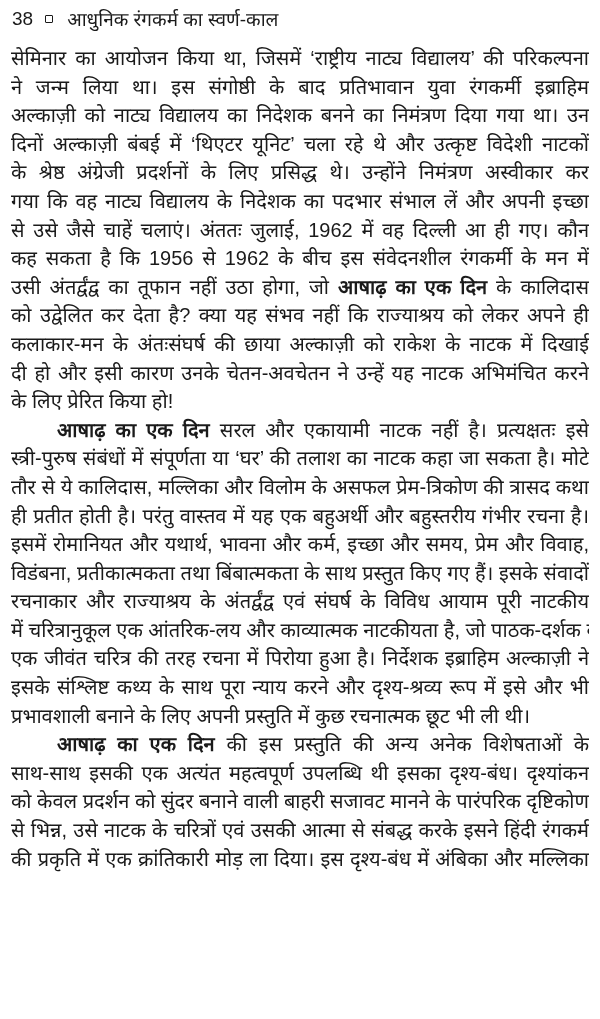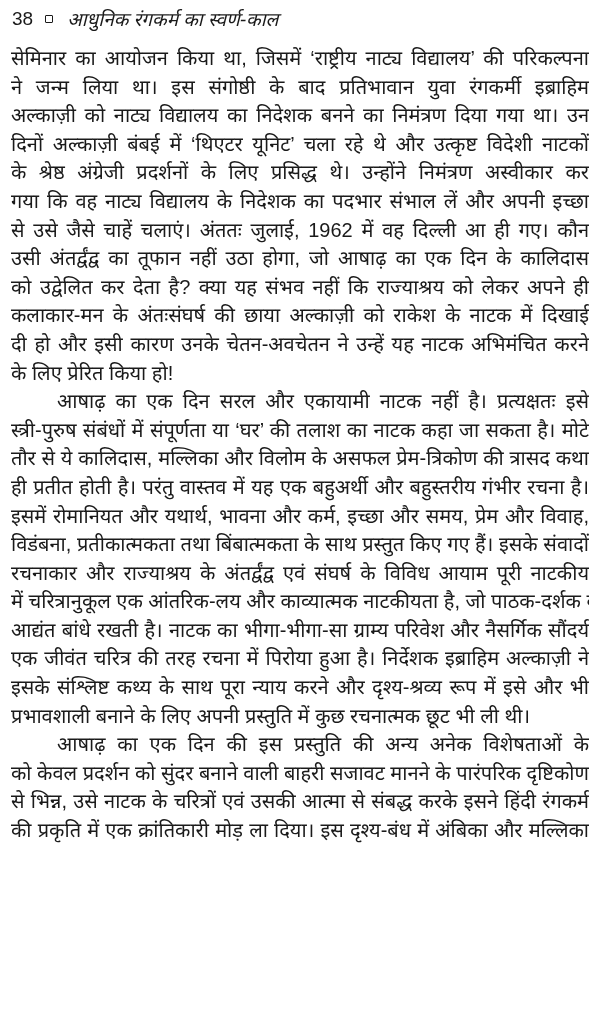--- a/index.html
+++ b/index.html
@@ -12,32 +12,32 @@
     .page { position: absolute; left: 0; top: 0; width: 600px; height: 1019px; }
     .running-head {
       position: absolute; left: 12px; top: 4px; height: 30px;
       display: flex; align-items: center; font-size: 19px;
     }
     .page-num { margin-right: 12px; }
     .box-icon {
       display: inline-block; width: 8px; height: 8px; border: 1.5px solid #1a1a1a;
       border-radius: 1px; margin-right: 14px; box-sizing: border-box;
     }
-    .head-title { font-style: italic; }
+    .head-title { }
     .body-text {
       position: absolute; left: 11px; top: 44px; width: 578px;
     }
     .line {
       height: 28.6px; line-height: 28.6px; font-size: 20px;
       white-space: nowrap; text-align: justify; text-align-last: justify;
       overflow: hidden;
     }
     .line.last { text-align-last: left; }
     .line.indent { padding-left: 46px; }
-    .bold { font-weight: normal; }
+    .bold { font-weight: bold; }
   </style>
 </head>
 <body>
 
 <div class="page">
   <div class="running-head">
     <span class="page-num">38</span>
     <span class="box-icon"></span>
     <span class="head-title">आधुनिक रंगकर्म का स्वर्ण-काल</span>
   </div>
@@ -45,42 +45,43 @@
   <div class="body-text">
 
     <div>
       <div class="line">सेमिनार का आयोजन किया था, जिसमें ‘राष्ट्रीय नाट्य विद्यालय’ की परिकल्पना</div>
       <div class="line">ने जन्म लिया था। इस संगोष्ठी के बाद प्रतिभावान युवा रंगकर्मी इब्राहिम</div>
       <div class="line">अल्काज़ी को नाट्य विद्यालय का निदेशक बनने का निमंत्रण दिया गया था। उन</div>
       <div class="line">दिनों अल्काज़ी बंबई में ‘थिएटर यूनिट’ चला रहे थे और उत्कृष्ट विदेशी नाटकों</div>
       <div class="line">के श्रेष्ठ अंग्रेजी प्रदर्शनों के लिए प्रसिद्ध थे। उन्होंने निमंत्रण अस्वीकार कर</div>
       <div class="line">गया कि वह नाट्य विद्यालय के निदेशक का पदभार संभाल लें और अपनी इच्छा</div>
       <div class="line">से उसे जैसे चाहें चलाएं। अंततः जुलाई, 1962 में वह दिल्ली आ ही गए। कौन</div>
+      <div class="line">कह सकता है कि 1956 से 1962 के बीच इस संवेदनशील रंगकर्मी के मन में</div>
       <div class="line"><span>उसी अंतर्द्वंद्व का तूफान नहीं उठा होगा, जो </span><span class="bold">आषाढ़ का एक दिन</span><span> के कालिदास</span></div>
       <div class="line">को उद्वेलित कर देता है? क्या यह संभव नहीं कि राज्याश्रय को लेकर अपने ही</div>
       <div class="line">कलाकार-मन के अंतःसंघर्ष की छाया अल्काज़ी को राकेश के नाटक में दिखाई</div>
       <div class="line">दी हो और इसी कारण उनके चेतन-अवचेतन ने उन्हें यह नाटक अभिमंचित करने</div>
       <div class="line last">के लिए प्रेरित किया हो!</div>
     </div>
 
     <div>
       <div class="line indent"><span class="bold">आषाढ़ का एक दिन</span><span> सरल और एकायामी नाटक नहीं है। प्रत्यक्षतः इसे</span></div>
       <div class="line">स्त्री-पुरुष संबंधों में संपूर्णता या ‘घर’ की तलाश का नाटक कहा जा सकता है। मोटे</div>
       <div class="line">तौर से ये कालिदास, मल्लिका और विलोम के असफल प्रेम-त्रिकोण की त्रासद कथा</div>
       <div class="line">ही प्रतीत होती है। परंतु वास्तव में यह एक बहुअर्थी और बहुस्तरीय गंभीर रचना है।</div>
       <div class="line">इसमें रोमानियत और यथार्थ, भावना और कर्म, इच्छा और समय, प्रेम और विवाह,</div>
       <div class="line">विडंबना, प्रतीकात्मकता तथा बिंबात्मकता के साथ प्रस्तुत किए गए हैं। इसके संवादों</div>
       <div class="line">रचनाकार और राज्याश्रय के अंतर्द्वंद्व एवं संघर्ष के विविध आयाम पूरी नाटकीय</div>
       <div class="line">में चरित्रानुकूल एक आंतरिक-लय और काव्यात्मक नाटकीयता है, जो पाठक-दर्शक को</div>
-      <div class="line">आद्यंत बांधे रखती है। नाटक का भीगा-भीगा-सा ग्राम्य परिवेश और नैसर्गिक सौंदर्य</div>
       <div class="line">एक जीवंत चरित्र की तरह रचना में पिरोया हुआ है। निर्देशक इब्राहिम अल्काज़ी ने</div>
       <div class="line">इसके संश्लिष्ट कथ्य के साथ पूरा न्याय करने और दृश्य-श्रव्य रूप में इसे और भी</div>
       <div class="line last">प्रभावशाली बनाने के लिए अपनी प्रस्तुति में कुछ रचनात्मक छूट भी ली थी।</div>
     </div>
 
     <div>
       <div class="line indent"><span class="bold">आषाढ़ का एक दिन</span><span> की इस प्रस्तुति की अन्य अनेक विशेषताओं के</span></div>
+      <div class="line">साथ-साथ इसकी एक अत्यंत महत्वपूर्ण उपलब्धि थी इसका दृश्य-बंध। दृश्यांकन</div>
       <div class="line">को केवल प्रदर्शन को सुंदर बनाने वाली बाहरी सजावट मानने के पारंपरिक दृष्टिकोण</div>
       <div class="line">से भिन्न, उसे नाटक के चरित्रों एवं उसकी आत्मा से संबद्ध करके इसने हिंदी रंगकर्म</div>
       <div class="line">की प्रकृति में एक क्रांतिकारी मोड़ ला दिया। इस दृश्य-बंध में अंबिका और मल्लिका</div>
     </div>
   </div>
 </div>
 
 </body></html>

